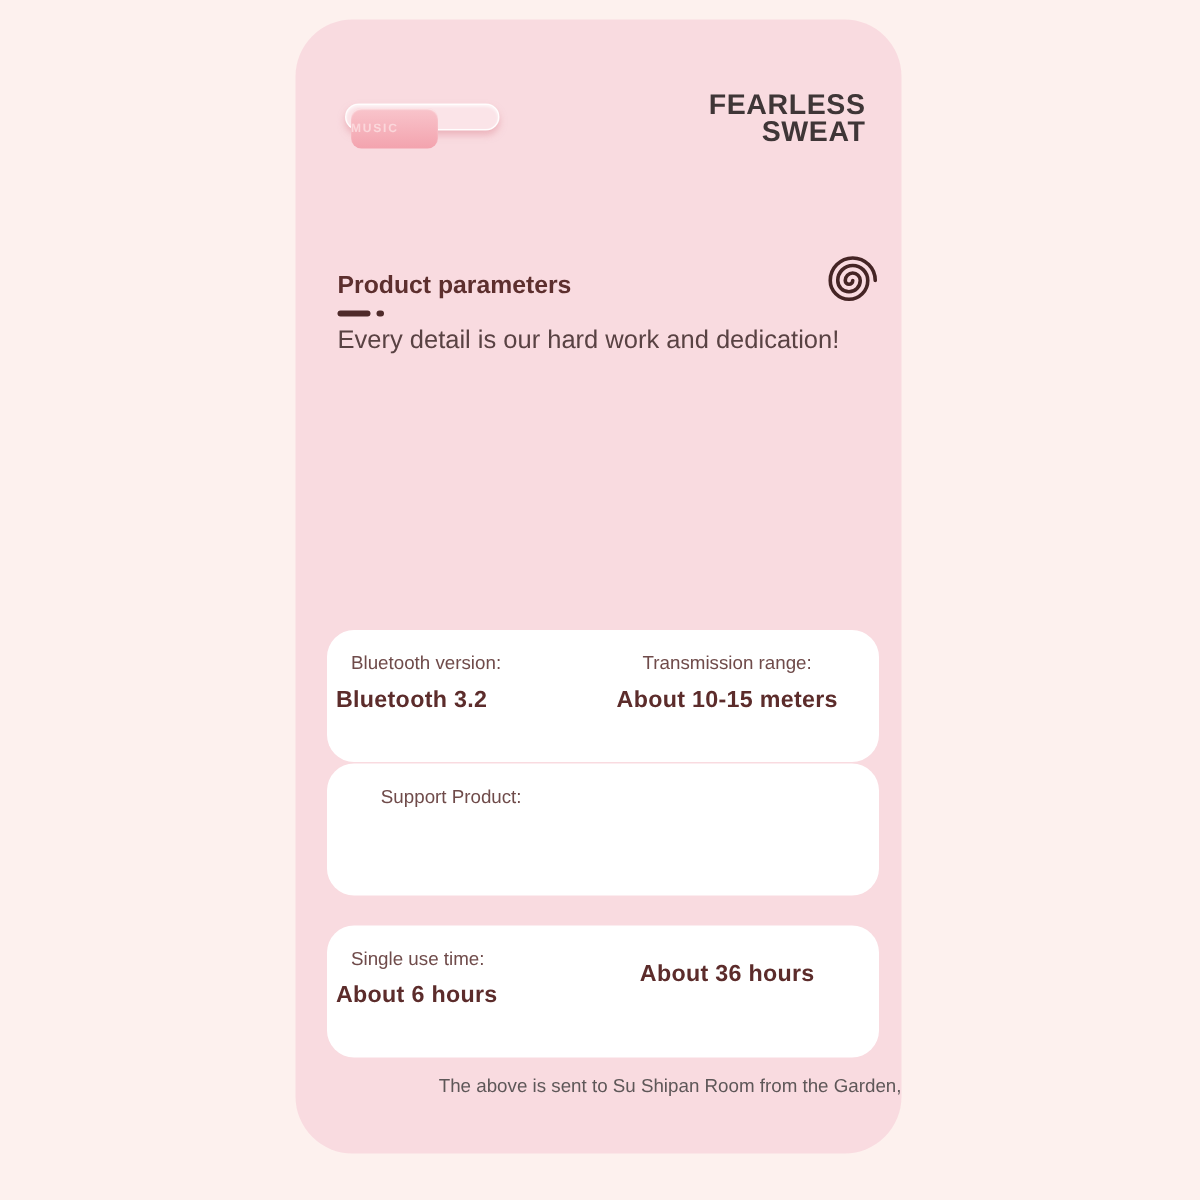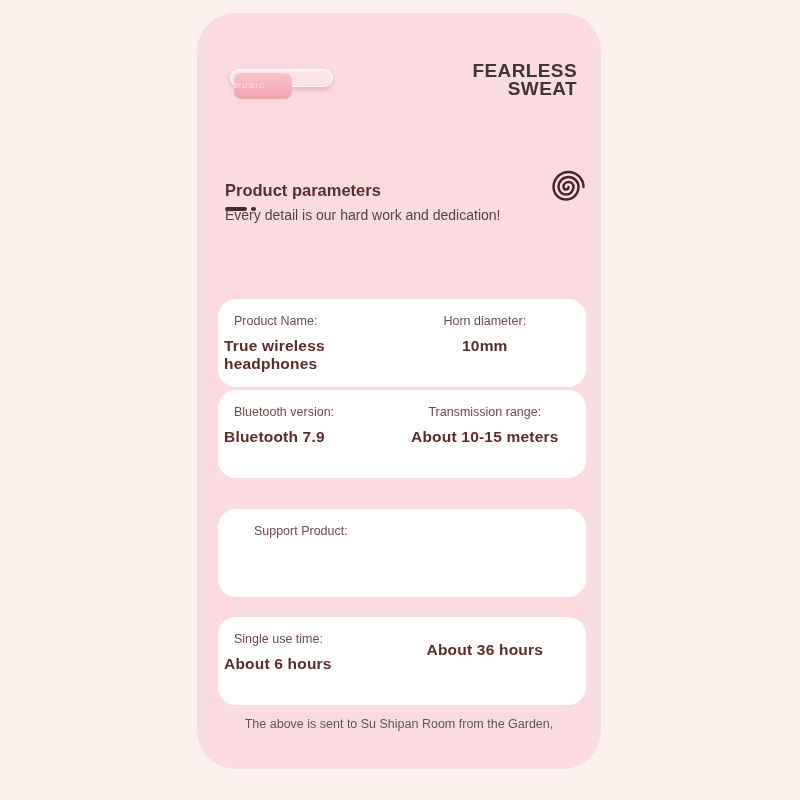--- a/index.html
+++ b/index.html
@@ -41,41 +41,41 @@
     position:absolute;left:28px;top:146px;
     font-size:16.5px;font-weight:bold;color:#5d2f2e;line-height:22px;margin-top:20px;
   }
   .dashdot{
     position:absolute;left:28px;top:193px;height:6px;
     display:flex;align-items:center;
   }
   .dashdot .dash{width:22px;height:4.5px;border-radius:3px;background:#4f2a2a;display:inline-block;}
   .dashdot .dot{width:4.5px;height:4.5px;border-radius:50%;background:#4f2a2a;display:inline-block;margin-left:4px;}
   .subtitle{
-    position:absolute;left:28px;top:194px;
-    font-size:14px;color:#594243;
+    position:absolute;left:28px;top:204px;
+    font-size:17px;color:#594243;
   }
   .spiral{position:absolute;left:345px;top:150px;width:48px;height:48px;}
   
   .card{
     position:absolute;left:21px;width:368px;height:88px;
     background:#ffffff;border-radius:18px;
     display:grid;grid-template-columns:45% 55%;
     box-sizing:border-box;padding-top:15px;
   }
-  .card.c1{top:286px}.card.c2{top:377px}.card.c3{top:496px}.card.c4{top:604px}
+  .card.c1{top:286px}.card.c2{top:407px}.card.c3{top:496px}.card.c4{top:604px}
   .field .label{font-size:12.5px;color:#6f4b4a;}
   .field .value{margin-top:9px;font-size:15.5px;font-weight:bold;color:#5c2c2b;letter-spacing:0.2px;}
   .field.left{padding-left:6px;text-align:left;}
   .field.left .label{padding-left:10px;}
   .field.right{text-align:center;padding:0 4px;}
   
   .note{
     position:absolute;left:0;top:700px;width:100%;
-    text-align:center;font-size:12.5px;color:#5e5758;line-height:22px;
+    text-align:right;font-size:12.5px;color:#5e5758;line-height:22px;
   }
 </style>
 </head>
 <body>
 
 <div>
   <div class="panel">
 
     <div class="pill">
       <div class="pill-fill">
@@ -96,35 +96,25 @@
       <span class="dash"></span>
       <span class="dot"></span>
     </div>
 
     <div class="subtitle">Every detail is our hard work and dedication!</div>
 
     <svg class="spiral" viewBox="0 0 48 48">
       <path d="M26.5,24 a2.5,2.5 0 1,1 -5,0 a5,5 0 1,1 10,0 a7.5,7.5 0 1,1 -15,0 a10,10 0 1,1 20,0 a12.5,12.5 0 1,1 -25,0 a15,15 0 1,1 30,0" fill="none" stroke="#452525" stroke-width="2.4" stroke-linecap="round"></path>
     </svg>
 
-    <div class="card c1">
-      <div class="field left">
-        <div class="label">Product Name:</div>
-        <div class="value">True wireless headphones</div>
-      </div>
-      <div class="field right">
-        <div class="label">Horn diameter:</div>
-        <div class="value">10mm</div>
-      </div>
-    </div>
 
     <div class="card c2">
       <div class="field left">
         <div class="label">Bluetooth version:</div>
-        <div class="value">Bluetooth 7.9</div>
+        <div class="value">Bluetooth 3.2</div>
       </div>
       <div class="field right">
         <div class="label">Transmission range:</div>
         <div class="value">About 10-15 meters</div>
       </div>
     </div>
 
     <div class="card c3">
       <div class="field right">
         <div class="label">Support Product:</div>

